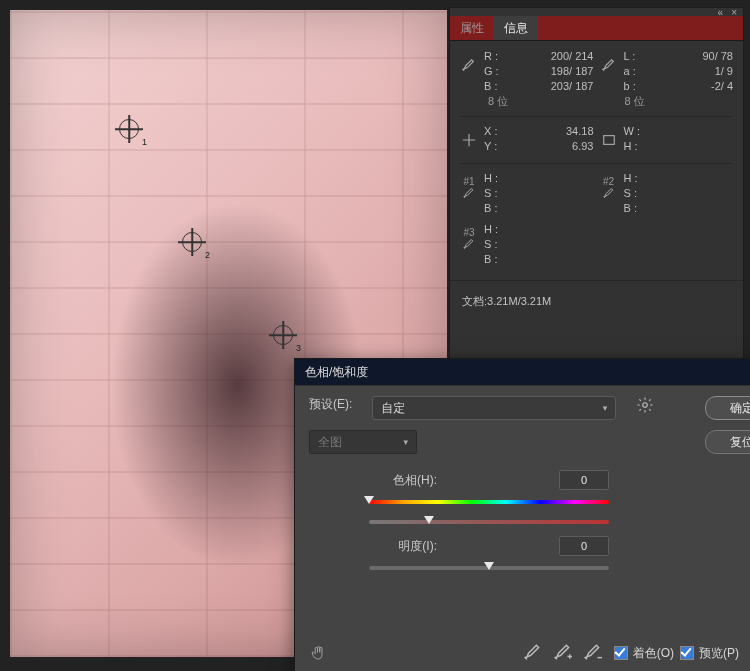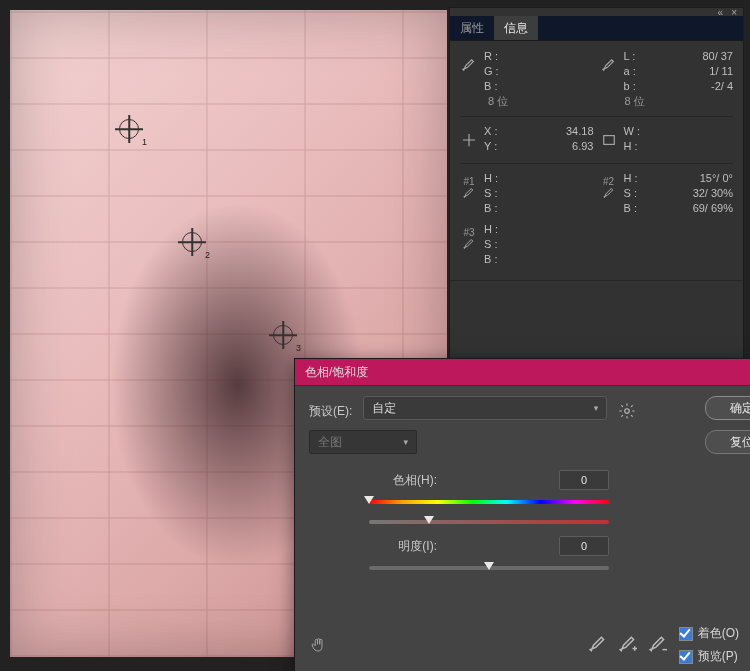--- a/index.html
+++ b/index.html
@@ -16,42 +16,42 @@
   .sampler{position:absolute;width:18px;height:18px;border:1.5px solid #333;border-radius:50%}
   .sampler::before,.sampler::after{content:"";position:absolute;background:#333}
   .sampler::before{left:50%;top:-5px;width:1.5px;height:28px;transform:translateX(-50%)}
   .sampler::after{top:50%;left:-5px;height:1.5px;width:28px;transform:translateY(-50%)}
   .sampler .n{position:absolute;right:-9px;bottom:-9px;font-size:9px;color:#222}
   .s1{left:109px;top:109px}.s2{left:172px;top:222px}.s3{left:263px;top:315px}
 
   
   .panel{position:absolute;left:449px;top:7px;width:293px;height:350px;background:#323232;border:1px solid #1c1c1c}
   .panel-top{height:8px;display:flex;justify-content:flex-end;align-items:center;padding-right:6px;gap:8px;color:#aaa;font-size:10px}
-  .tabs{display:flex;height:24px;background:#0f172a;border-bottom:1px solid #1a1a1a;font-size:12px}
+  .tabs{display:flex;height:24px;background:#7f1d1d;border-bottom:1px solid #1a1a1a;font-size:12px}
   .tab{padding:4px 10px;color:#9a9a9a;cursor:pointer}
   .tab.active{background:#3d3d3d;color:#e8e8e8}
   .info-body{padding:8px 10px 6px 10px;color:#bfbfbf;font-size:11px}
   .row{display:flex;gap:6px}
   .col{flex:1;display:flex;gap:6px}
   .ic{width:18px;height:32px;display:flex;align-items:center;justify-content:center;color:#999}
   .lbls{width:22px;line-height:15px}
   .vals{flex:1;text-align:right;line-height:15px;font-variant-numeric:tabular-nums}
   .sep{height:1px;background:#262626;margin:7px 0}
   .bits{display:flex}
   .bits>div{flex:1;padding-left:28px;color:#9c9c9c}
   .docline{padding:6px 12px;color:#c4c4c4;font-size:11px}
   .hint{padding:0 12px 8px;color:#9a9a9a;font-size:11px}
 
   svg{display:block}
 
   
   .dlg{position:absolute;left:294px;top:358px;width:456px;height:313px;background:#444;border:1px solid #1a1a1a;box-shadow:0 4px 18px rgba(0,0,0,.5)}
-  .dlg-title{height:26px;line-height:26px;padding:0 10px;background:#be185d;color:#ddd;font-size:12px;border-bottom:1px solid #333}
+  .dlg-title{height:26px;line-height:26px;padding:0 10px;background:#0f172a;color:#ddd;font-size:12px;border-bottom:1px solid #333}
   .dlg-body{position:relative;padding:10px 12px 8px 14px;height:calc(100% - 26px);box-sizing:border-box}
-  .preset-row{display:flex;align-items:flex-end;gap:11px}
+  .preset-row{display:flex;align-items:flex-start;gap:20px}
   .lbl{color:#c8c8c8;font-size:12px}
   .select{flex:0 0 226px;height:22px;background:#3a3a3a;border:1px solid #5a5a5a;border-radius:3px;display:flex;align-items:center;justify-content:space-between;padding:0 8px;color:#d8d8d8;font-size:12px}
   .chev{font-size:9px;color:#aaa}
   .gear{width:18px;height:18px}
   .btn{width:66px;height:22px;border:1px solid #777;background:#4e4e4e;color:#e6e6e6;border-radius:11px;font-size:12px;display:flex;align-items:center;justify-content:center;cursor:pointer}
   .btn.primary{border-color:#8a8a8a}
   .btns{position:absolute;right:-2px;top:10px;display:flex;flex-direction:column;gap:10px;width:80px;align-items:flex-end;overflow:hidden}
   .btns .btn{width:72px;margin-right:-26px}
   .range-row{display:flex;align-items:center;gap:8px;margin-top:10px}
   .range-sel{width:90px;height:22px;background:#363636;border:1px solid #2a2a2a;color:#777;display:flex;align-items:center;justify-content:space-between;padding:0 8px;border-radius:2px}
@@ -61,21 +61,21 @@
   .numbox{width:48px;height:18px;background:#3a3a3a;border:1px solid #5c5c5c;color:#e4e4e4;text-align:center;font-size:11px;line-height:18px;border-radius:2px;margin-left:auto}
   .track{position:relative;height:10px;margin:0 0 10px 0}
   .track .bar{position:absolute;left:0;right:0;top:4px;height:4px;background:#6a6a6a;border-radius:2px}
   .track.hue .bar{background:linear-gradient(90deg,red,orange,yellow,lime,cyan,blue,magenta,red)}
   .track.sat .bar{background:linear-gradient(90deg,#777,#b33)}
   .knob{position:absolute;top:0;width:0;height:0;border-left:5px solid transparent;border-right:5px solid transparent;border-top:8px solid #e8e8e8;transform:translateX(-5px)}
   .bottom{position:absolute;left:12px;right:12px;bottom:8px;display:flex;align-items:center;justify-content:space-between}
   .hand{width:24px;height:24px;display:flex;align-items:center;justify-content:center;color:#aaa}
   .droppers{display:flex;gap:10px;margin-left:auto;margin-right:10px}
   .drop{width:20px;height:20px}
-  .checks{display:flex;flex-direction:column;gap:6px}
+  .checks{display:flex;flex-direction:row;gap:6px}
   .chk{display:flex;align-items:center;gap:5px;font-size:12px;color:#d6d6d6}
   .chk .box{width:12px;height:12px;border:1px solid #888;background:#3a7bd5;position:relative}
   .chk .box::after{content:"";position:absolute;left:2px;top:-1px;width:4px;height:8px;border:solid #fff;border-width:0 2px 2px 0;transform:rotate(40deg)}
 </style>
 </head>
 <body>
 <div id="stage">
 
 <div class="photo">
   <div class="bricks"></div>
@@ -105,35 +105,40 @@
         <div class="ic">
               <svg width="14" height="14" viewBox="0 0 16 16">
                 <path d="M2 14l2-5 7-7 2 2-7 7-5 2z" fill="none" stroke="#aaa" stroke-width="1.3"></path>
               </svg>
             </div>
         <div class="lbls">
               <div>R :</div>
               <div>G :</div>
               <div>B :</div>
             </div>
+        <div class="vals">
+              <div>200/ 214</div>
+              <div>198/ 187</div>
+              <div>203/ 187</div>
+            </div>
       </div>
       <div class="col">
         <div class="ic">
               <svg width="14" height="14" viewBox="0 0 16 16">
                 <path d="M2 14l2-5 7-7 2 2-7 7-5 2z" fill="none" stroke="#aaa" stroke-width="1.3"></path>
               </svg>
             </div>
         <div class="lbls">
               <div>L :</div>
               <div>a :</div>
               <div>b :</div>
             </div>
         <div class="vals">
-              <div>80/  37</div>
-              <div>1/  11</div>
+              <div>90/  78</div>
+              <div>1/  9</div>
               <div>-2/   4</div>
             </div>
       </div>
     </div>
     <div class="bits">
           <div>8 位</div>
           <div>8 位</div>
         </div>
     <div class="sep"></div>
     <div class="row">
@@ -188,45 +193,41 @@
               <span style="font-size:10px">#2</span>
               <svg width="12" height="12" viewBox="0 0 16 16">
                 <path d="M2 14l2-5 7-7 2 2-7 7-5 2z" fill="none" stroke="#aaa" stroke-width="1.3"></path>
               </svg>
             </div>
         <div class="lbls">
               <div>H :</div>
               <div>S :</div>
               <div>B :</div>
             </div>
-        <div class="vals">
-              <div>15°/   0°</div>
-              <div>32/ 30%</div>
-              <div>69/ 69%</div>
-            </div>
       </div>
     </div>
     <div class="row" style="margin-top:6px">
       <div class="col">
         <div class="ic" style="flex-direction:column">
               <span style="font-size:10px">#3</span>
               <svg width="12" height="12" viewBox="0 0 16 16">
                 <path d="M2 14l2-5 7-7 2 2-7 7-5 2z" fill="none" stroke="#aaa" stroke-width="1.3"></path>
               </svg>
             </div>
         <div class="lbls">
               <div>H :</div>
               <div>S :</div>
               <div>B :</div>
             </div>
       </div>
       <div class="col"></div>
     </div>
   </div>
   <div class="sep"></div>
+  <div class="docline">文档:3.21M/3.21M</div>
 </div>
 
 <div class="dlg">
   <div class="dlg-title">色相/饱和度</div>
   <div class="dlg-body">
     <div class="preset-row">
       <span class="lbl">预设(E):</span>
       <div class="select">
         <span>自定</span>
         <span class="chev">▾</span>

